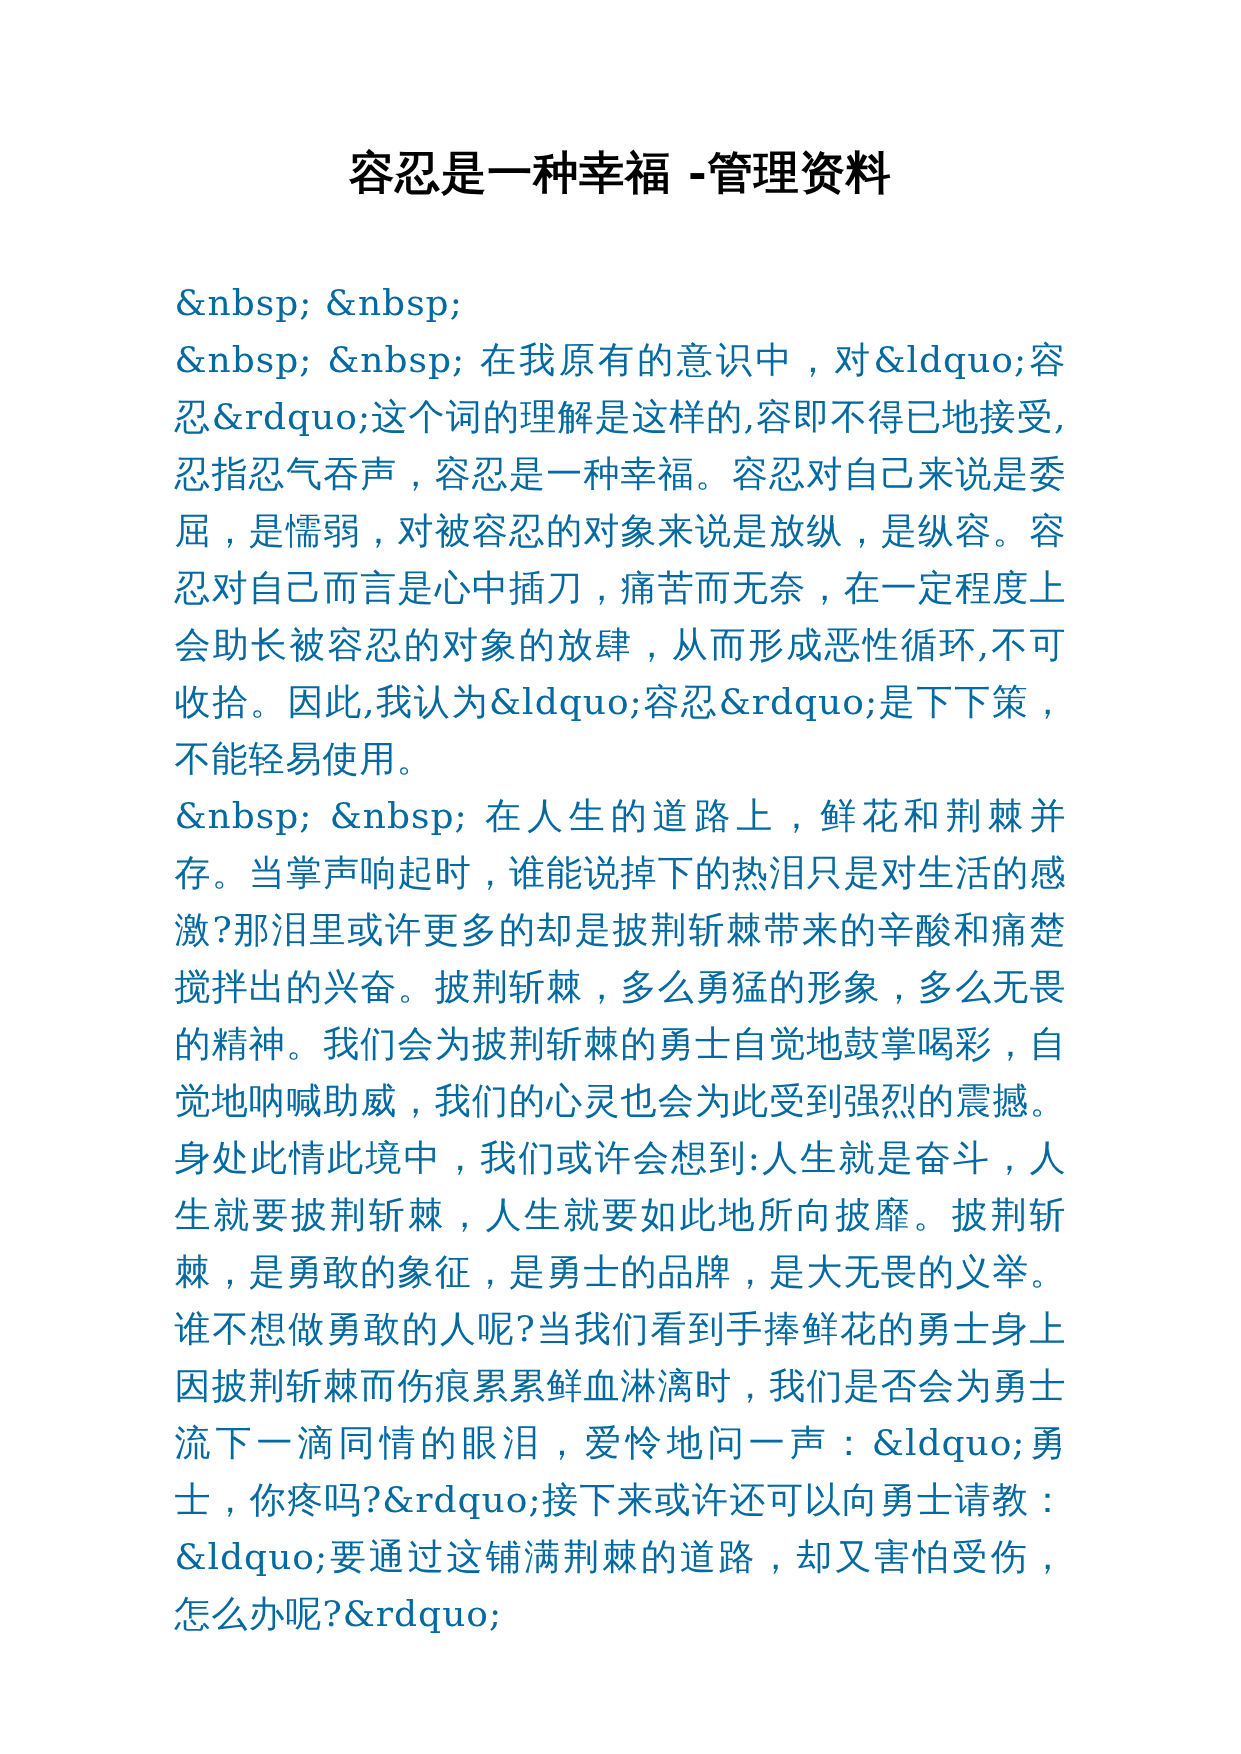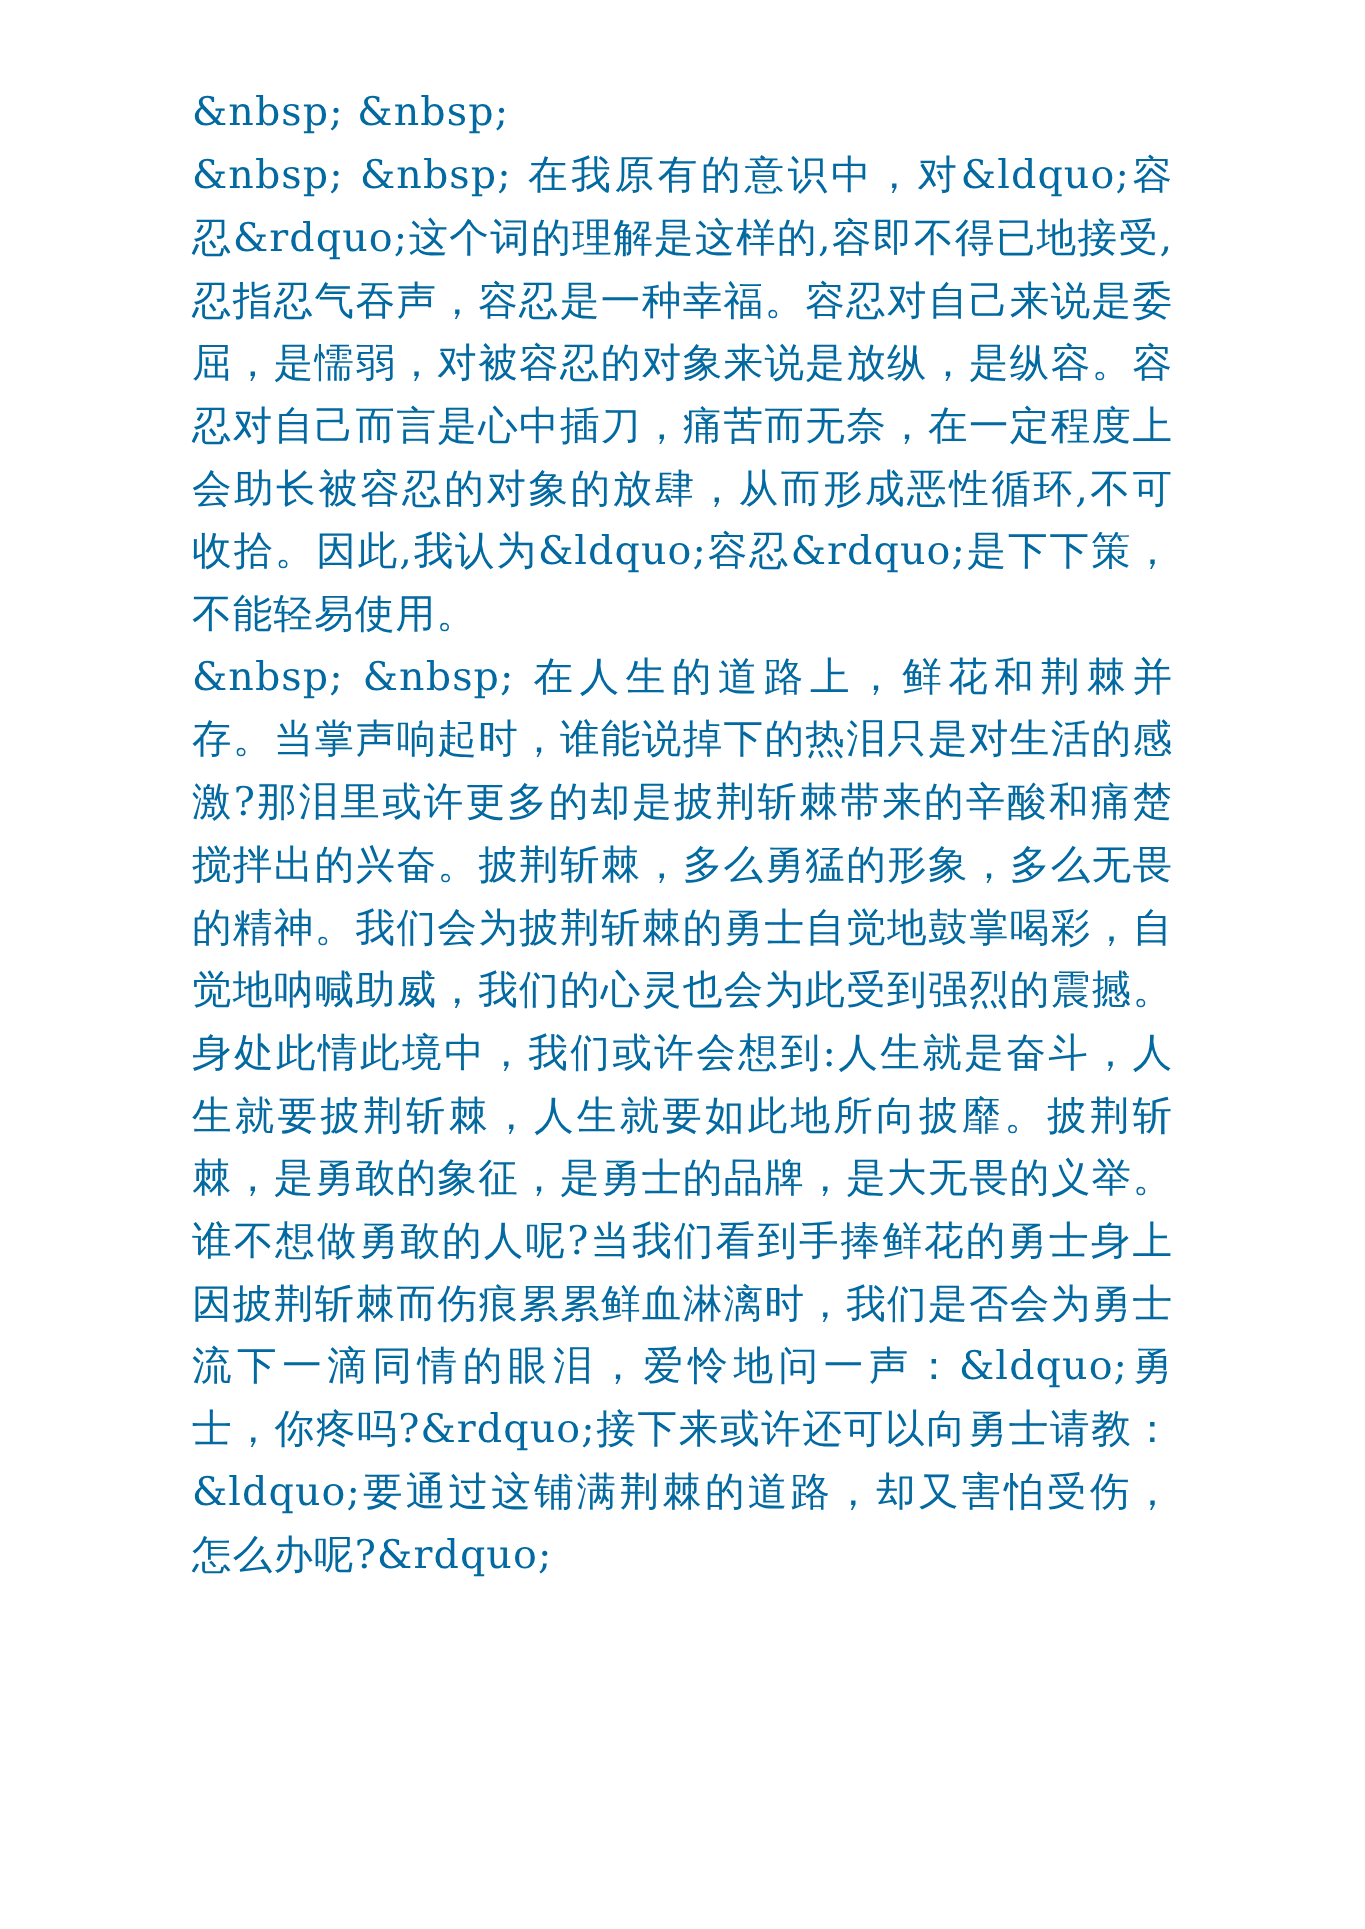--- a/index.html
+++ b/index.html
@@ -40,18 +40,19 @@
   .para {
     margin: 0;
     padding: 0;
     word-break: break-all;
   }
 </style>
 </head>
 <body>
 
 <div class="page">
+  <h1 class="doc-title">容忍是一种幸福 -管理资料</h1>
   <div class="doc-body">
     <p class="para">&amp;nbsp; &amp;nbsp;</p>
     <p class="para">&amp;nbsp; &amp;nbsp; 在我原有的意识中，对&amp;ldquo;容忍&amp;rdquo;这个词的理解是这样的,容即不得已地接受,忍指忍气吞声，容忍是一种幸福。容忍对自己来说是委屈，是懦弱，对被容忍的对象来说是放纵，是纵容。容忍对自己而言是心中插刀，痛苦而无奈，在一定程度上会助长被容忍的对象的放肆，从而形成恶性循环,不可收拾。因此,我认为&amp;ldquo;容忍&amp;rdquo;是下下策，不能轻易使用。</p>
     <p class="para">&amp;nbsp; &amp;nbsp; 在人生的道路上，鲜花和荆棘并存。当掌声响起时，谁能说掉下的热泪只是对生活的感激?那泪里或许更多的却是披荆斩棘带来的辛酸和痛楚搅拌出的兴奋。披荆斩棘，多么勇猛的形象，多么无畏的精神。我们会为披荆斩棘的勇士自觉地鼓掌喝彩，自觉地呐喊助威，我们的心灵也会为此受到强烈的震撼。身处此情此境中，我们或许会想到:人生就是奋斗，人生就要披荆斩棘，人生就要如此地所向披靡。披荆斩棘，是勇敢的象征，是勇士的品牌，是大无畏的义举。谁不想做勇敢的人呢?当我们看到手捧鲜花的勇士身上因披荆斩棘而伤痕累累鲜血淋漓时，我们是否会为勇士流下一滴同情的眼泪，爱怜地问一声：&amp;ldquo;勇士，你疼吗?&amp;rdquo;接下来或许还可以向勇士请教：&amp;ldquo;要通过这铺满荆棘的道路，却又害怕受伤，怎么办呢?&amp;rdquo;</p>
   </div>
 </div>
 
 </body></html>

